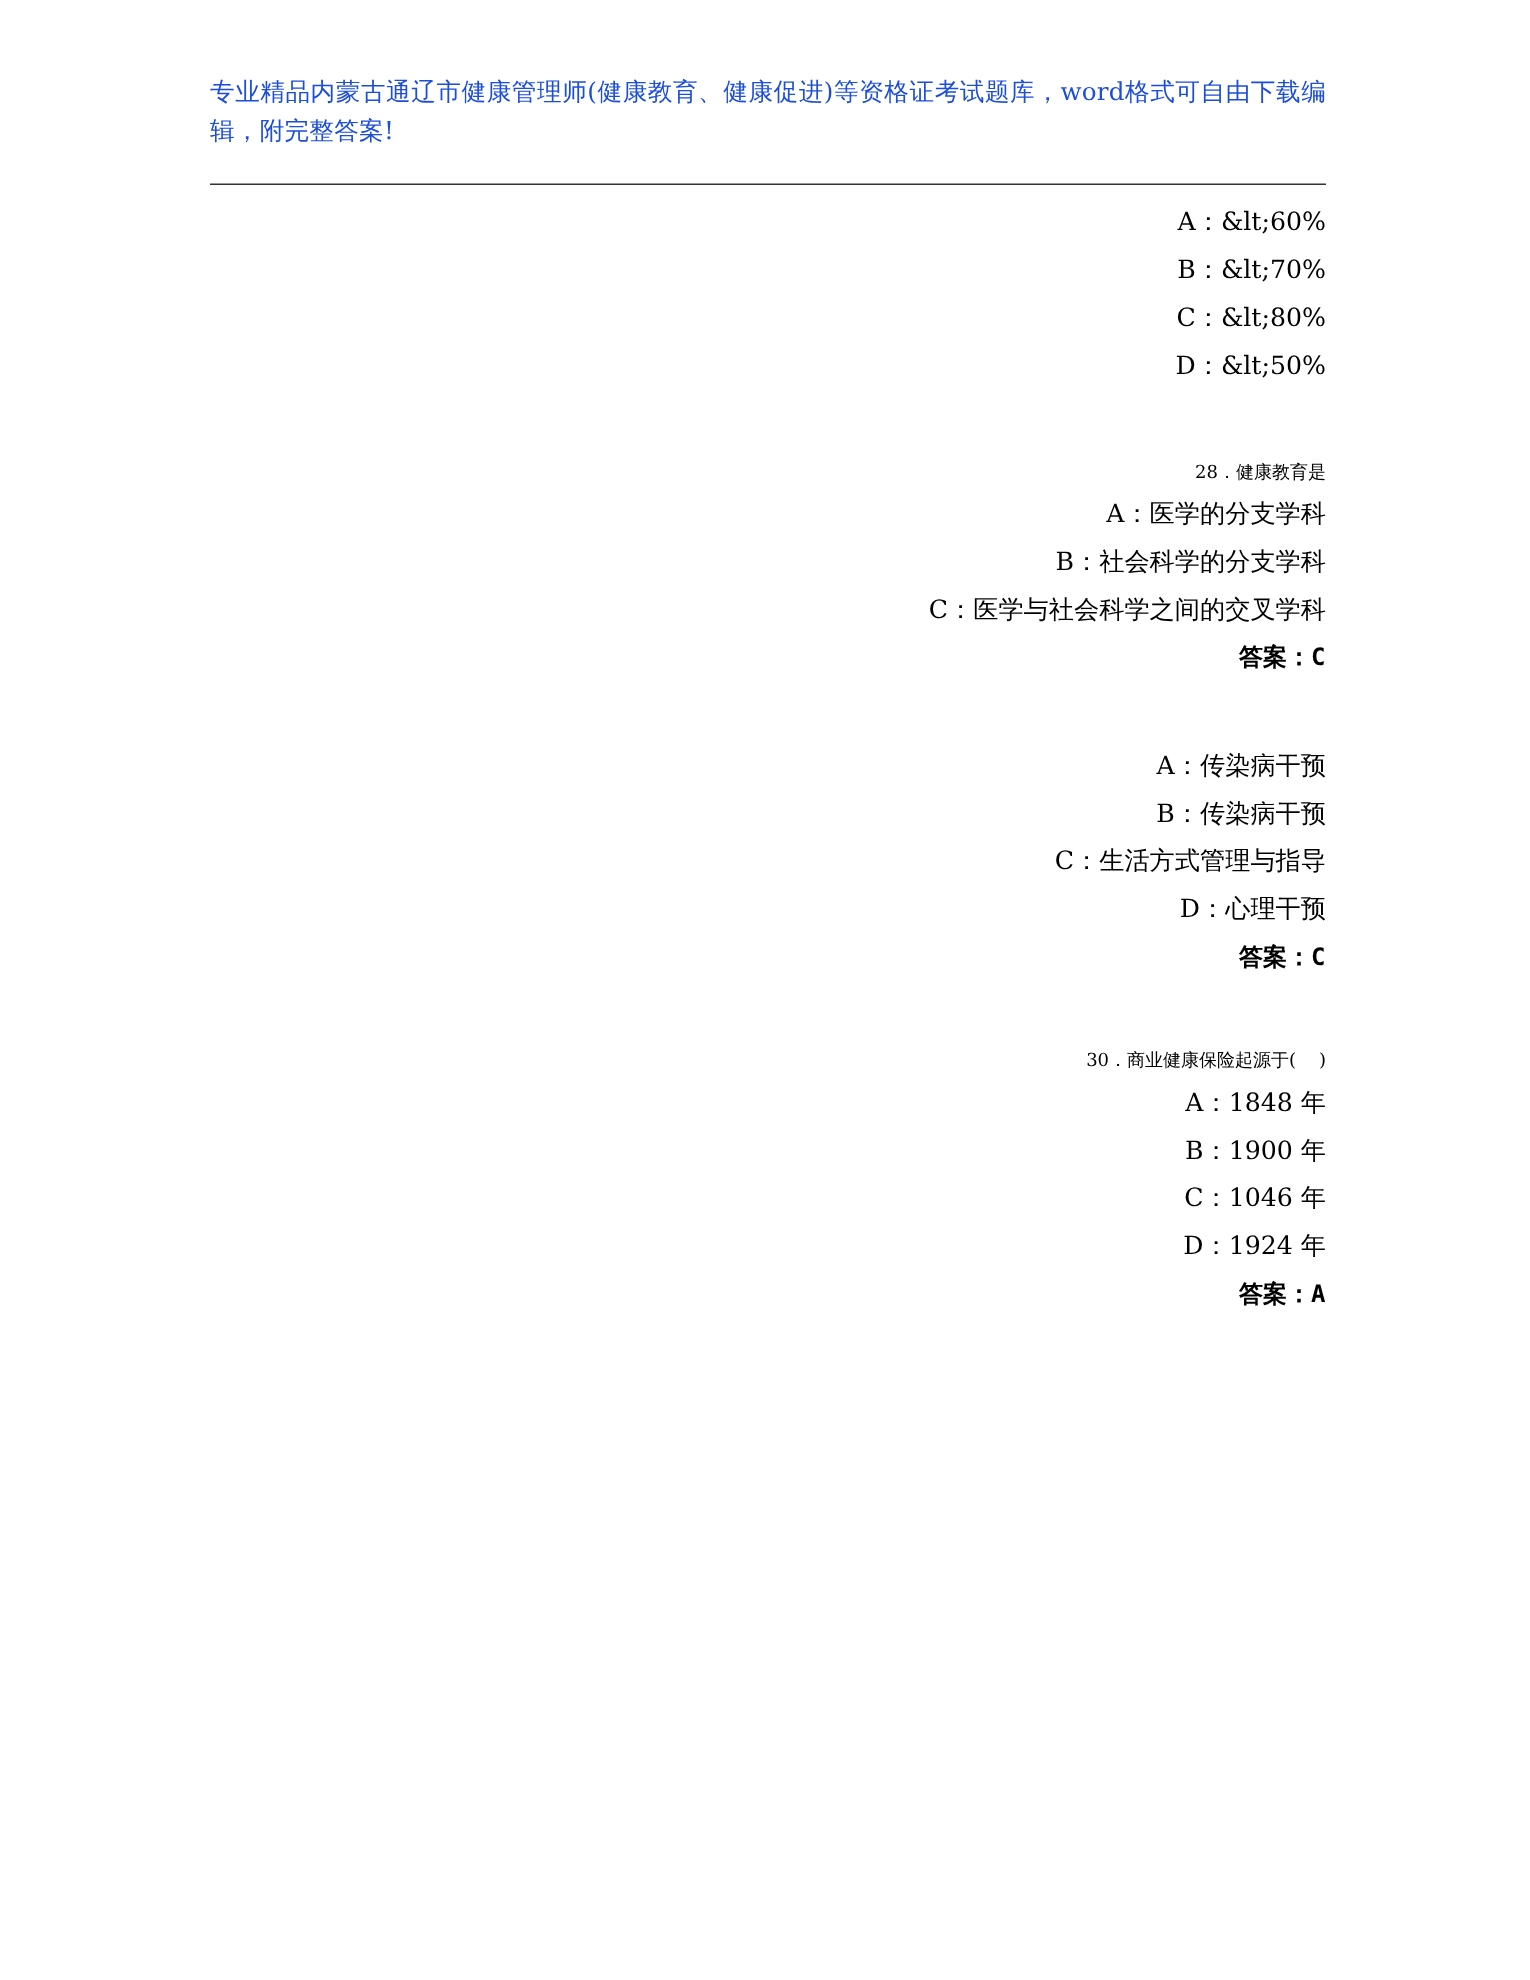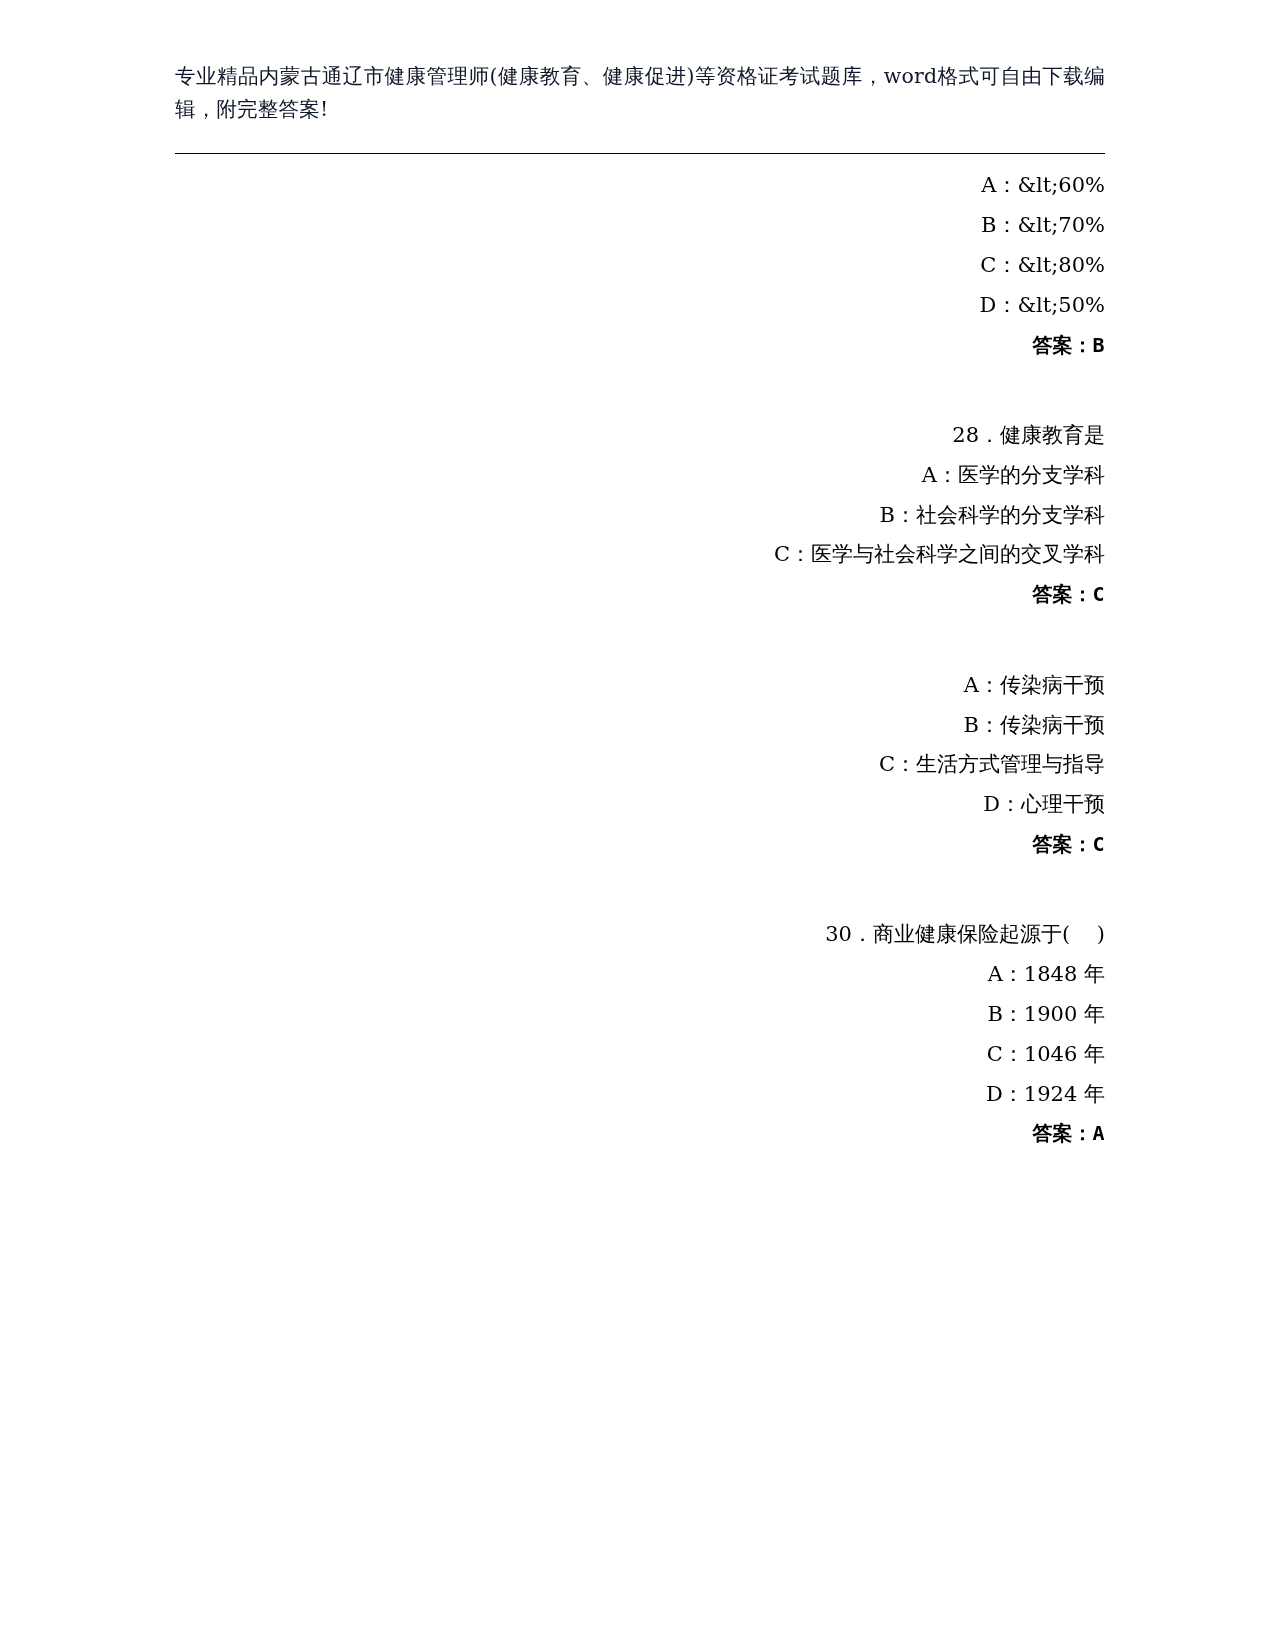--- a/index.html
+++ b/index.html
@@ -23,40 +23,40 @@
     height: 1650px;
     box-sizing: border-box;
     padding: 60px 170px 0 175px;
   }
   .doc-header {
     font-size: 20.5px;
     line-height: 1.62;
     letter-spacing: 0.2px;
     text-align: justify;
     font-family: "DejaVu Serif", "Liberation Serif", serif;
-    color: #0f172a;
+    color: #1d4ed8;
   }
   .header-rule {
     border: none;
     border-top: 1.6px solid #000;
     margin: 27px 0 0 0;
     width: 100%;
   }
   .content {
     margin-top: 17px;
   }
   .q-block {
     margin-bottom: 36px;
     text-align: right;
   }
   .q-block:last-child {
     margin-bottom: 17px;
   }
   .q-stem {
-    font-size: 21px;
+    font-size: 15px;
     line-height: 1.42;
     margin-bottom: 10px;
     font-family: "DejaVu Serif", "Liberation Serif", serif;
     white-space: pre;
   }
   .q-option {
     font-size: 21px;
     line-height: 1.42;
     margin-bottom: 10px;
     font-family: "DejaVu Serif", "Liberation Serif", serif;
@@ -93,21 +93,20 @@
   <div class="doc-header">专业精品内蒙古通辽市健康管理师(健康教育、健康促进)等资格证考试题库，word格式可自由下载编辑，附完整答案!</div>
   <hr class="header-rule">
 
   <div class="content">
 
     <div class="q-block first-block">
       <div class="q-option">A：&amp;lt;60%</div>
       <div class="q-option">B：&amp;lt;70%</div>
       <div class="q-option">C：&amp;lt;80%</div>
       <div class="q-option">D：&amp;lt;50%</div>
-      <div class="q-answer"><span class="ans-label">答案：</span><span class="ans-value">B</span></div>
     </div>
 
     <div class="spacer-gap"></div>
 
     <div class="q-block">
       <div class="q-stem">28．健康教育是</div>
       <div class="q-option">A：医学的分支学科</div>
       <div class="q-option">B：社会科学的分支学科</div>
       <div class="q-option">C：医学与社会科学之间的交叉学科</div>
       <div class="q-answer"><span class="ans-label">答案：</span><span class="ans-value">C</span></div>

